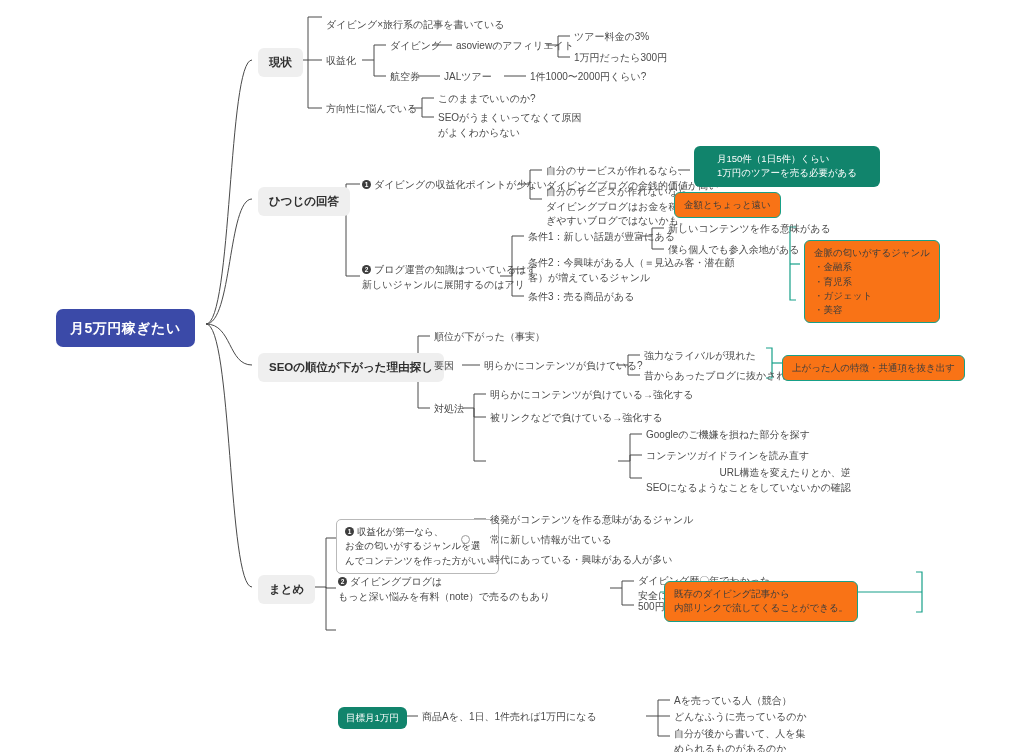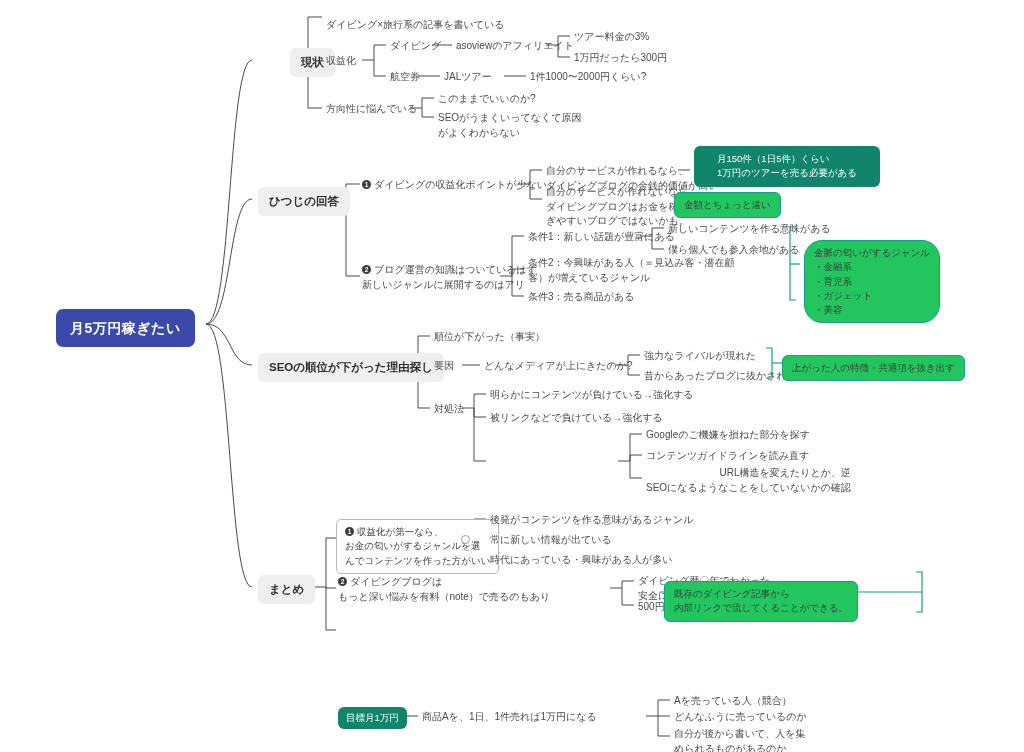--- a/index.html
+++ b/index.html
@@ -27,21 +27,21 @@
   
   .txt{color:#4a4a4a;font-size:10px;}
 
   
   .teal-fill{
     background:#11846c;color:#ffffff;border-radius:6px;padding:6px 23px;
     font-size:9.5px;line-height:1.5;
   }
   
   .teal-out{
-    background:#22c55e;border:1px solid #17a089;border-radius:6px;
+    background:#f97316;border:1px solid #17a089;border-radius:6px;
     padding:5px 9px;font-size:9.5px;line-height:1.5;color:#3d3d3d;
   }
   
   .grey-out{
     background:#ffffff;border:1px solid #b9b9b9;border-radius:5px;
     padding:5px 8px;font-size:9.5px;line-height:1.5;color:#3d3d3d;
   }
 
   .num{
     display:inline-block;width:9px;height:9px;border-radius:50%;
@@ -154,21 +154,21 @@
     </g>
     <g fill="none" stroke="#4a4a4a" stroke-width="1">
       <path d="M664 163 L664 163"></path>
       <path d="M678 170 L690 170"></path>
       <path d="M678 199 L690 199"></path>
     </g>
   </svg>
 
   <div class="node root" style="left:56px;top:309px;">月5万円稼ぎたい</div>
 
-  <div class="node lvl1" style="left:258px;top:48px;margin-left:32px;">現状</div>
+  <div class="node lvl1" style="left:258px;top:48px;">現状</div>
 
   <div class="node txt" style="left:326px;top:18px;text-align:right;">ダイビング×旅行系の記事を書いている</div>
   <div class="node txt" style="left:326px;top:54px;">収益化</div>
 
   <div class="node txt" style="left:390px;top:39px;">ダイビング</div>
   <div class="node txt" style="left:456px;top:39px;">asoviewのアフィリエイト</div>
   <div class="node txt" style="left:574px;top:30px;">ツアー料金の3%</div>
   <div class="node txt" style="left:574px;top:51px;">1万円だったら300円</div>
 
   <div class="node txt" style="left:390px;top:70px;">航空券</div>
@@ -198,32 +198,32 @@
 新しいジャンルに展開するのはアリ</span></div>
 
   <div class="node txt" style="left:528px;top:230px;">条件1：新しい話題が豊富にある</div>
   <div class="node txt" style="left:668px;top:222px;">新しいコンテンツを作る意味がある</div>
   <div class="node txt" style="left:668px;top:243px;">僕ら個人でも参入余地がある</div>
 
   <div class="node txt" style="left:528px;top:256px;">条件2：今興味がある人（＝見込み客・潜在顧
 客）が増えているジャンル</div>
   <div class="node txt" style="left:528px;top:290px;">条件3：売る商品がある</div>
 
-  <div class="node teal-out" style="left:804px;top:240px;border-radius:18px;">金脈の匂いがするジャンル
+  <div class="node teal-out" style="left:804px;top:240px;">金脈の匂いがするジャンル
 ・金融系
 ・育児系
 ・ガジェット
 ・美容</div>
 
   <div class="node lvl1" style="left:258px;top:353px;">SEOの順位が下がった理由探し</div>
 
   <div class="node txt" style="left:434px;top:330px;">順位が下がった（事実）</div>
 
   <div class="node txt" style="left:434px;top:359px;">要因</div>
-  <div class="node txt" style="left:484px;top:359px;">どんなメディアが上にきたのか?</div>
+  <div class="node txt" style="left:484px;top:359px;">明らかにコンテンツが負けている?</div>
   <div class="node txt" style="left:644px;top:349px;">強力なライバルが現れた</div>
   <div class="node txt" style="left:644px;top:369px;">昔からあったブログに抜かされた</div>
   <div class="node teal-out" style="left:782px;top:355px;">上がった人の特徴・共通項を抜き出す</div>
 
   <div class="node txt" style="left:434px;top:402px;">対処法</div>
   <div class="node txt" style="left:490px;top:388px;">明らかにコンテンツが負けている→強化する</div>
   <div class="node txt" style="left:490px;top:411px;">被リンクなどで負けている→強化する</div>
 
   <div class="node txt" style="left:646px;top:428px;">Googleのご機嫌を損ねた部分を探す</div>
   <div class="node txt" style="left:646px;top:449px;">コンテンツガイドラインを読み直す</div>

